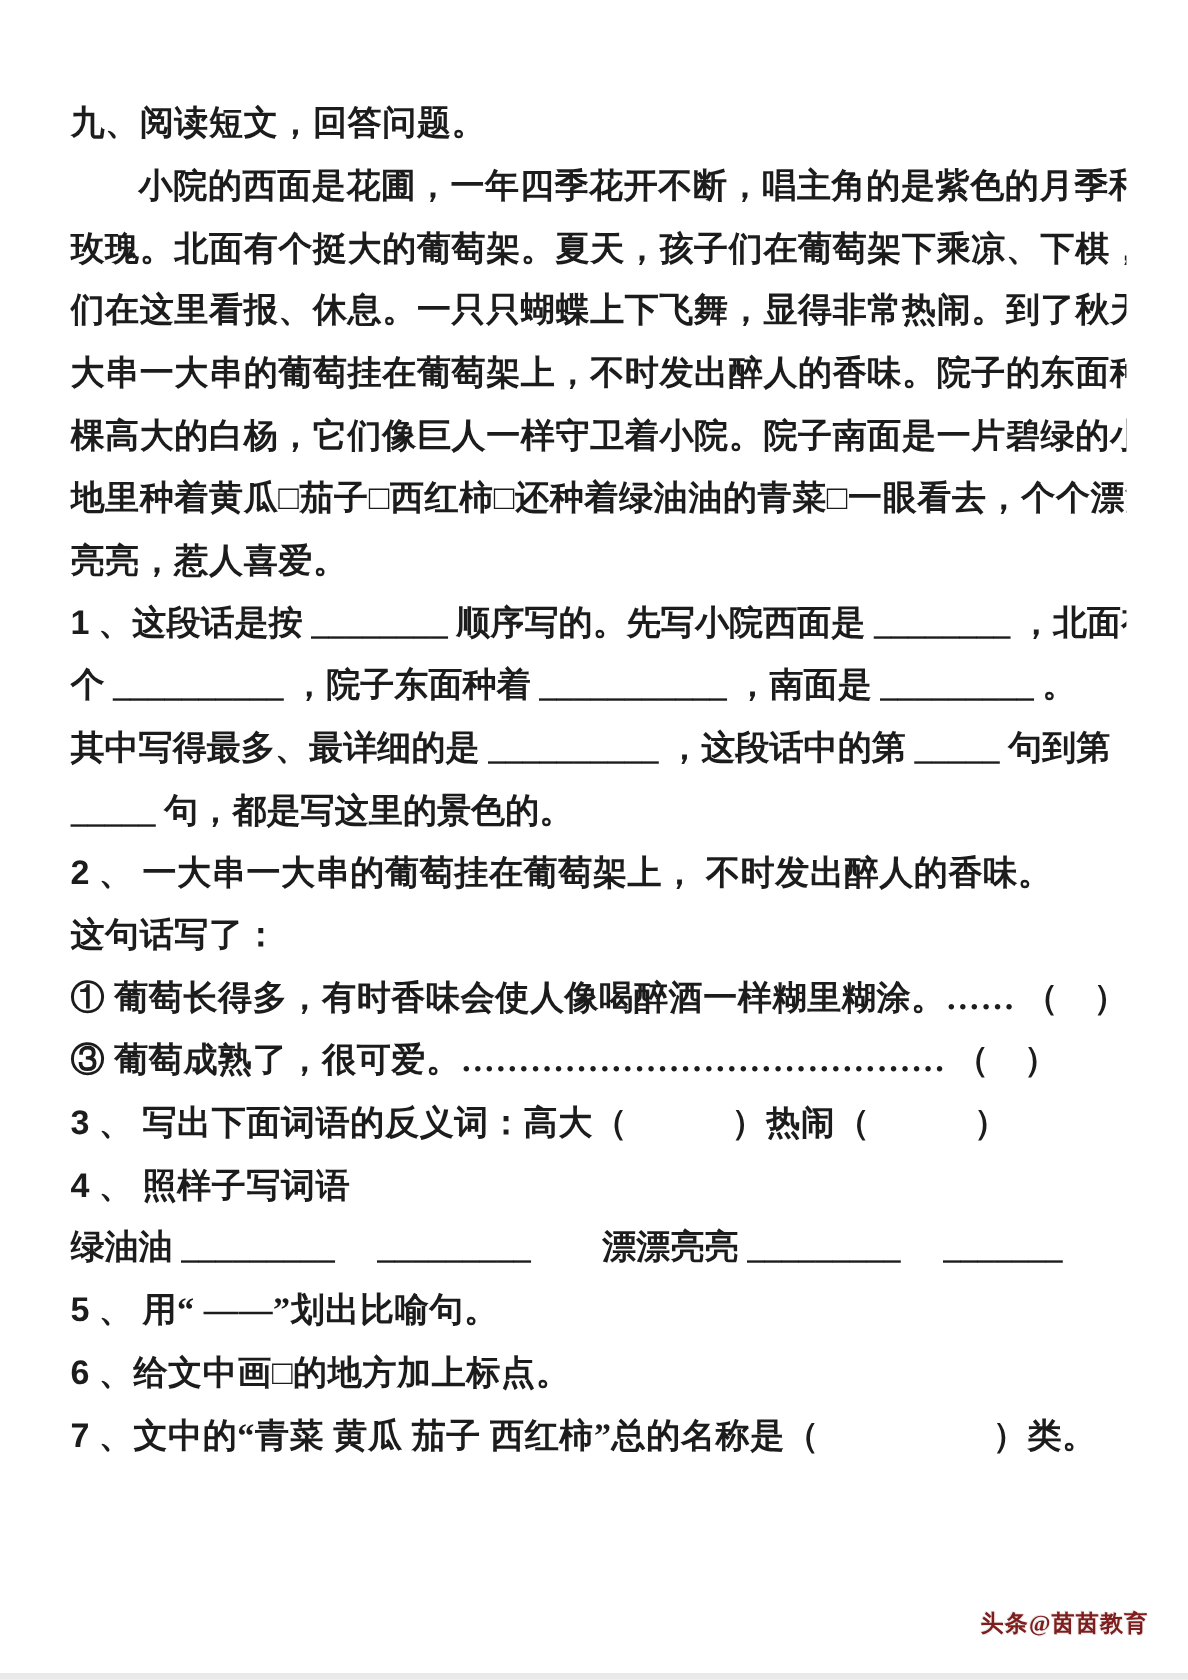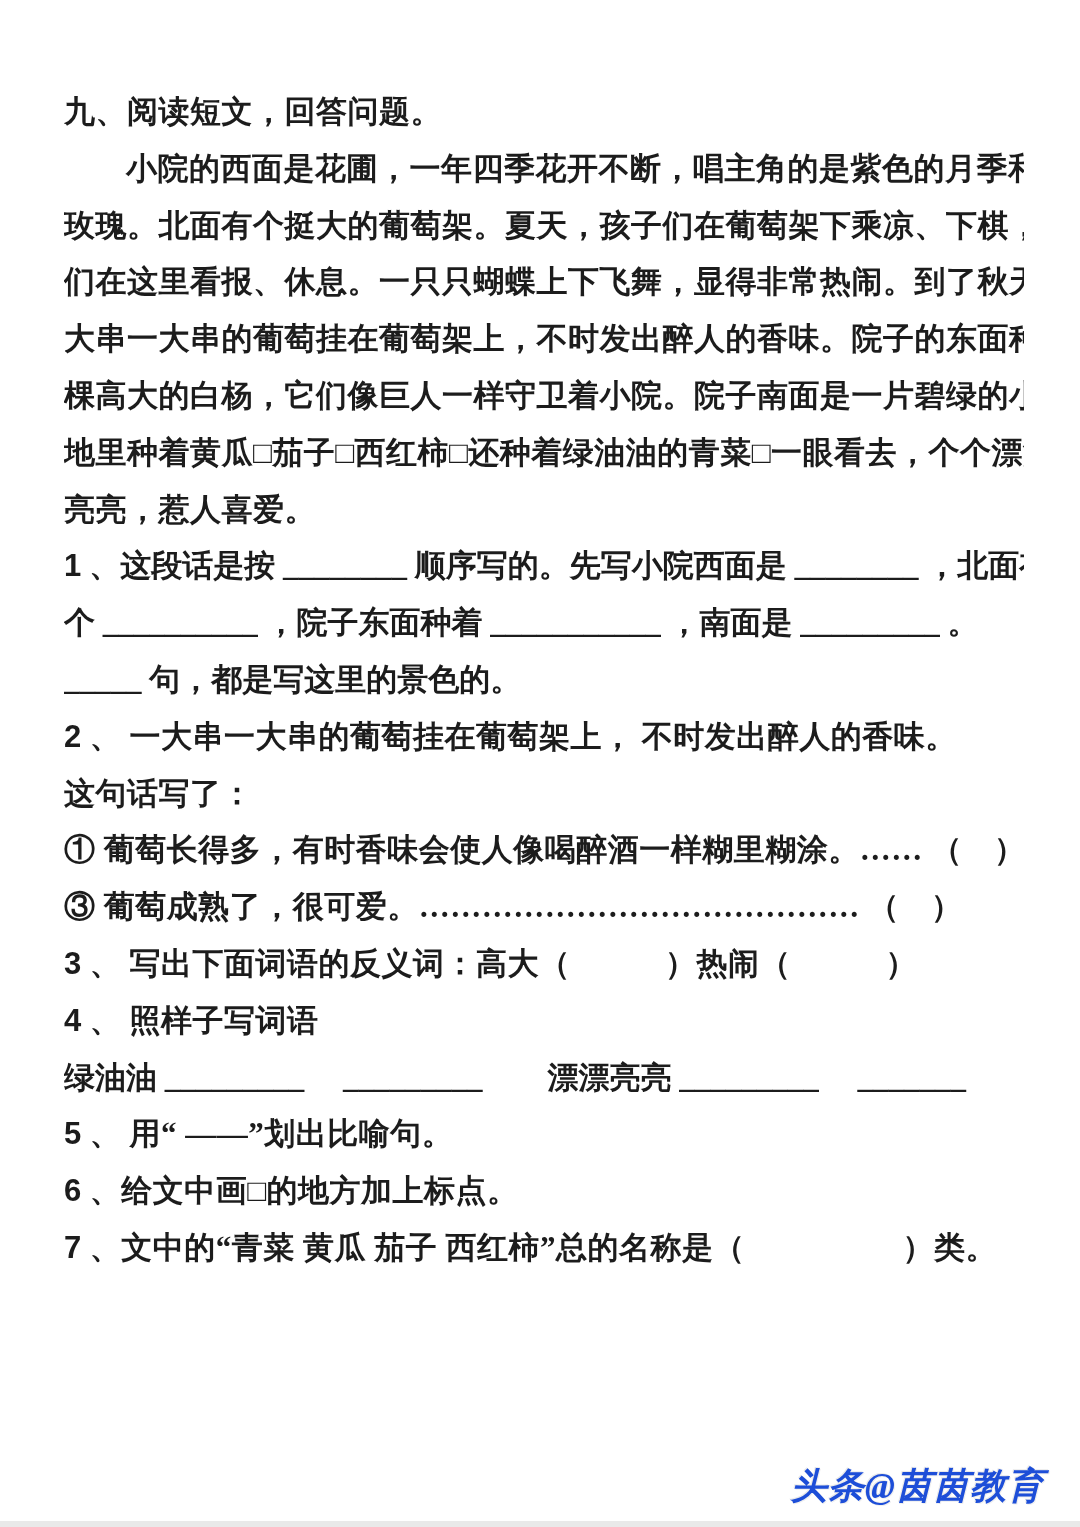--- a/index.html
+++ b/index.html
@@ -29,45 +29,45 @@
     font-weight: 700;
     margin-right: 8px;
   }
   .pair-row { display: flex; align-items: flex-end; }
   .pair-right { margin-left: 65px; }
   .blankline { letter-spacing: 0; }
   .watermark {
     position: absolute;
     right: 36px;
     top: 1462px;
-    font-size: 36px;
+    font-size: 21px;
     font-weight: 700;
-    color: #1d4ed8;
+    color: #7f1d1d;
     text-shadow: 1px 1px 0 #efefef, -1px -1px 0 #8f8f8f33;
     letter-spacing: 1px;
-    font-style: italic;
   }
 </style>
 </head>
 <body>
 
 <div class="page">
 
   <div class="line">九、阅读短文，回答问题。</div>
 
   <div class="line indent">小院的西面是花圃，一年四季花开不断，唱主角的是紫色的月季和各色</div>
   <div class="line">玫瑰。北面有个挺大的葡萄架。夏天，孩子们在葡萄架下乘凉、下棋，大人</div>
   <div class="line">们在这里看报、休息。一只只蝴蝶上下飞舞，显得非常热闹。到了秋天，一</div>
   <div class="line">大串一大串的葡萄挂在葡萄架上，不时发出醉人的香味。院子的东面种着几</div>
   <div class="line">棵高大的白杨，它们像巨人一样守卫着小院。院子南面是一片碧绿的小菜园。</div>
   <div class="line">地里种着黄瓜□茄子□西红柿□还种着绿油油的青菜□一眼看去，个个漂漂</div>
   <div class="line">亮亮，惹人喜爱。</div>
 
   <div class="line blankline"><span class="qnum">1</span><span>、这段话是按 ________ 顺序写的。先写小院西面是 ________ ，北面有</span></div>
   <div class="line blankline">个 __________ ，院子东面种着 ___________ ，南面是 _________ 。</div>
+  <div class="line blankline">其中写得最多、最详细的是 __________ ，这段话中的第 _____ 句到第</div>
   <div class="line blankline">_____ 句，都是写这里的景色的。</div>
 
   <div class="line"><span class="qnum">2</span><span>、  一大串一大串的葡萄挂在葡萄架上， 不时发出醉人的香味。</span></div>
   <div class="line">这句话写了：</div>
   <div class="line">① 葡萄长得多，有时香味会使人像喝醉酒一样糊里糊涂。…… （　）</div>
   <div class="line">③ 葡萄成熟了，很可爱。…………………………………… （　）</div>
 
   <div class="line"><span class="qnum">3</span><span>、  写出下面词语的反义词：高大（　　　）热闹（　　　）</span></div>
 
   <div class="line"><span class="qnum">4</span><span>、  照样子写词语</span></div>

